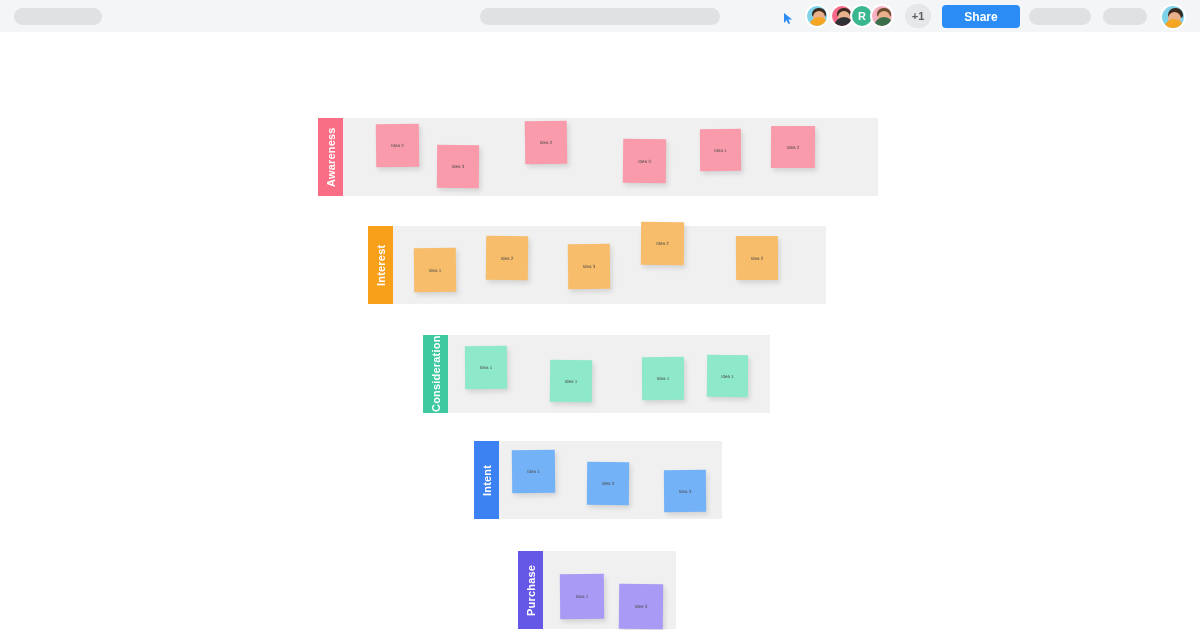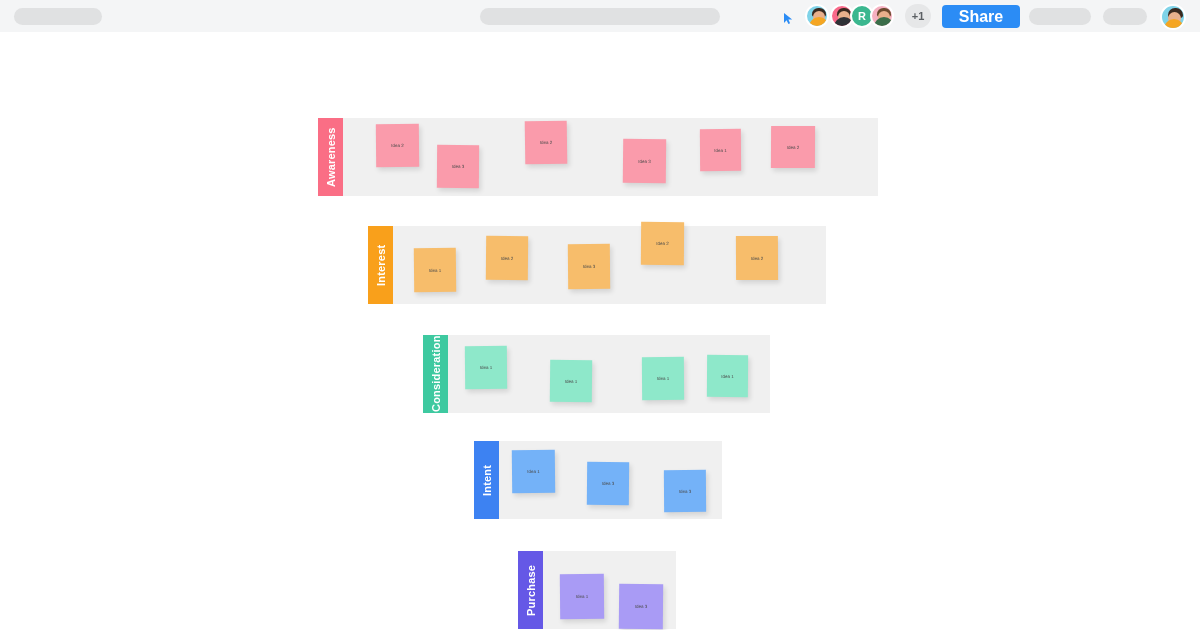--- a/index.html
+++ b/index.html
@@ -42,21 +42,21 @@
          color: #fff; font-size: 11px; font-weight: 700; }
   .av4 { left: 870px; background: #f5b0c0; }
   .av-plus {
     position: absolute; left: 905px; top: 4px; width: 26px; height: 24px;
     border-radius: 12px; background: #e6e7e8; color: #5b5f63;
     font-size: 11px; font-weight: 700; display: flex; align-items: center; justify-content: center;
   }
   .share-btn {
     position: absolute; left: 942px; top: 5px; width: 78px; height: 23px;
     background: #2b8cf5; color: #fff; border-radius: 4px;
-    font-size: 16px; font-weight: 600;
+    font-size: 12px; font-weight: 600;
     display: flex; align-items: center; justify-content: center;
     border: none; cursor: pointer;
   }
   .av-me { left: 1160px; top: 4px; width: 26px; height: 26px; background: #7fd3e8; }
 
   
   .right-toolbar { position: absolute; top: 55px; left: 1004px; display: flex; gap: 5px; }
   .rt-btn {
     width: 34px; height: 31px; background: #f5f5f5; border-radius: 5px;
     display: flex; flex-direction: column; align-items: center; justify-content: center;

